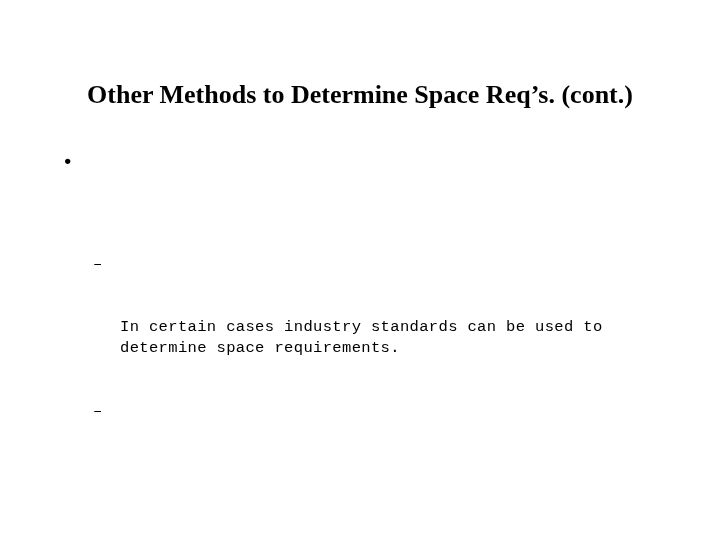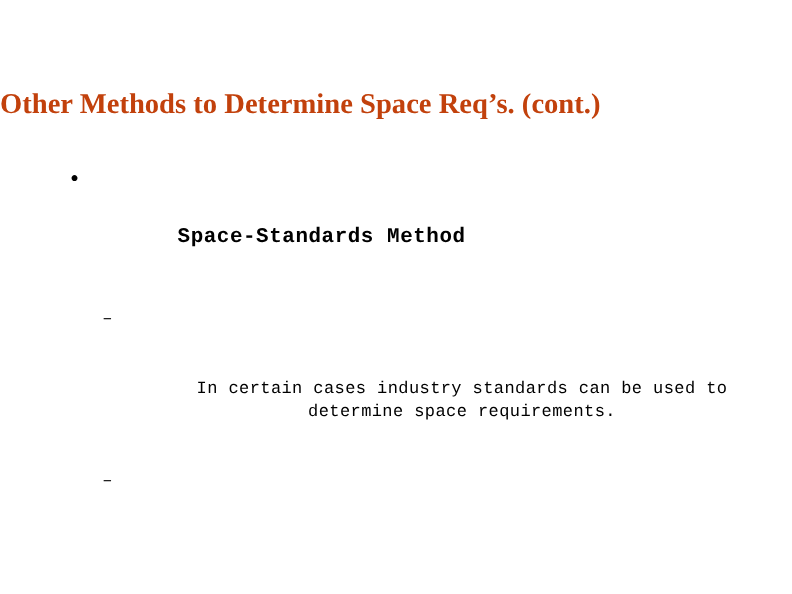--- a/index.html
+++ b/index.html
@@ -22,27 +22,27 @@
     inset: 0;
     background: #ffffff;
   }
 
   
   .slide-title {
     position: absolute;
     left: 0;
     right: 0;
     top: 80px;
-    text-align: left;
+    text-align: center;
     font-family: "Liberation Serif", "DejaVu Serif", serif;
     font-weight: bold;
     font-size: 26px;
     line-height: 30px;
     letter-spacing: 0px;
-    color: #c2410c;
+    color: #000000;
     white-space: nowrap;
   }
 
   
   .body-area {
     position: absolute;
     left: 0;
     top: 150px;
     width: 720px;
   }
@@ -75,35 +75,34 @@
     letter-spacing: 0.35px;
     white-space: pre-wrap;
   }
   .l2 .marker {
     position: absolute;
     left: 93px;
     top: 0;
     font-size: 15.5px;
     line-height: 21px;
   }
-  .l2 .txt { display: block; text-align: center; }
+  .l2 .txt { display: block; }
   .gap-md { height: 26px; }
 </style>
 </head>
 <body>
 
 <div class="slide">
 
   <div class="slide-title">Other Methods to Determine Space Req’s. (cont.)</div>
 
   <div class="body-area">
 
     <div class="l1">
       <span class="marker">•</span>
-      <span>Space-Standards Method</span>
     </div>
 
     <div class="gap-md"></div>
 
     <div class="l2">
       <span class="marker">–</span>
       <span class="txt">In certain cases industry standards can be used to
 determine space requirements.</span>
     </div>
 

